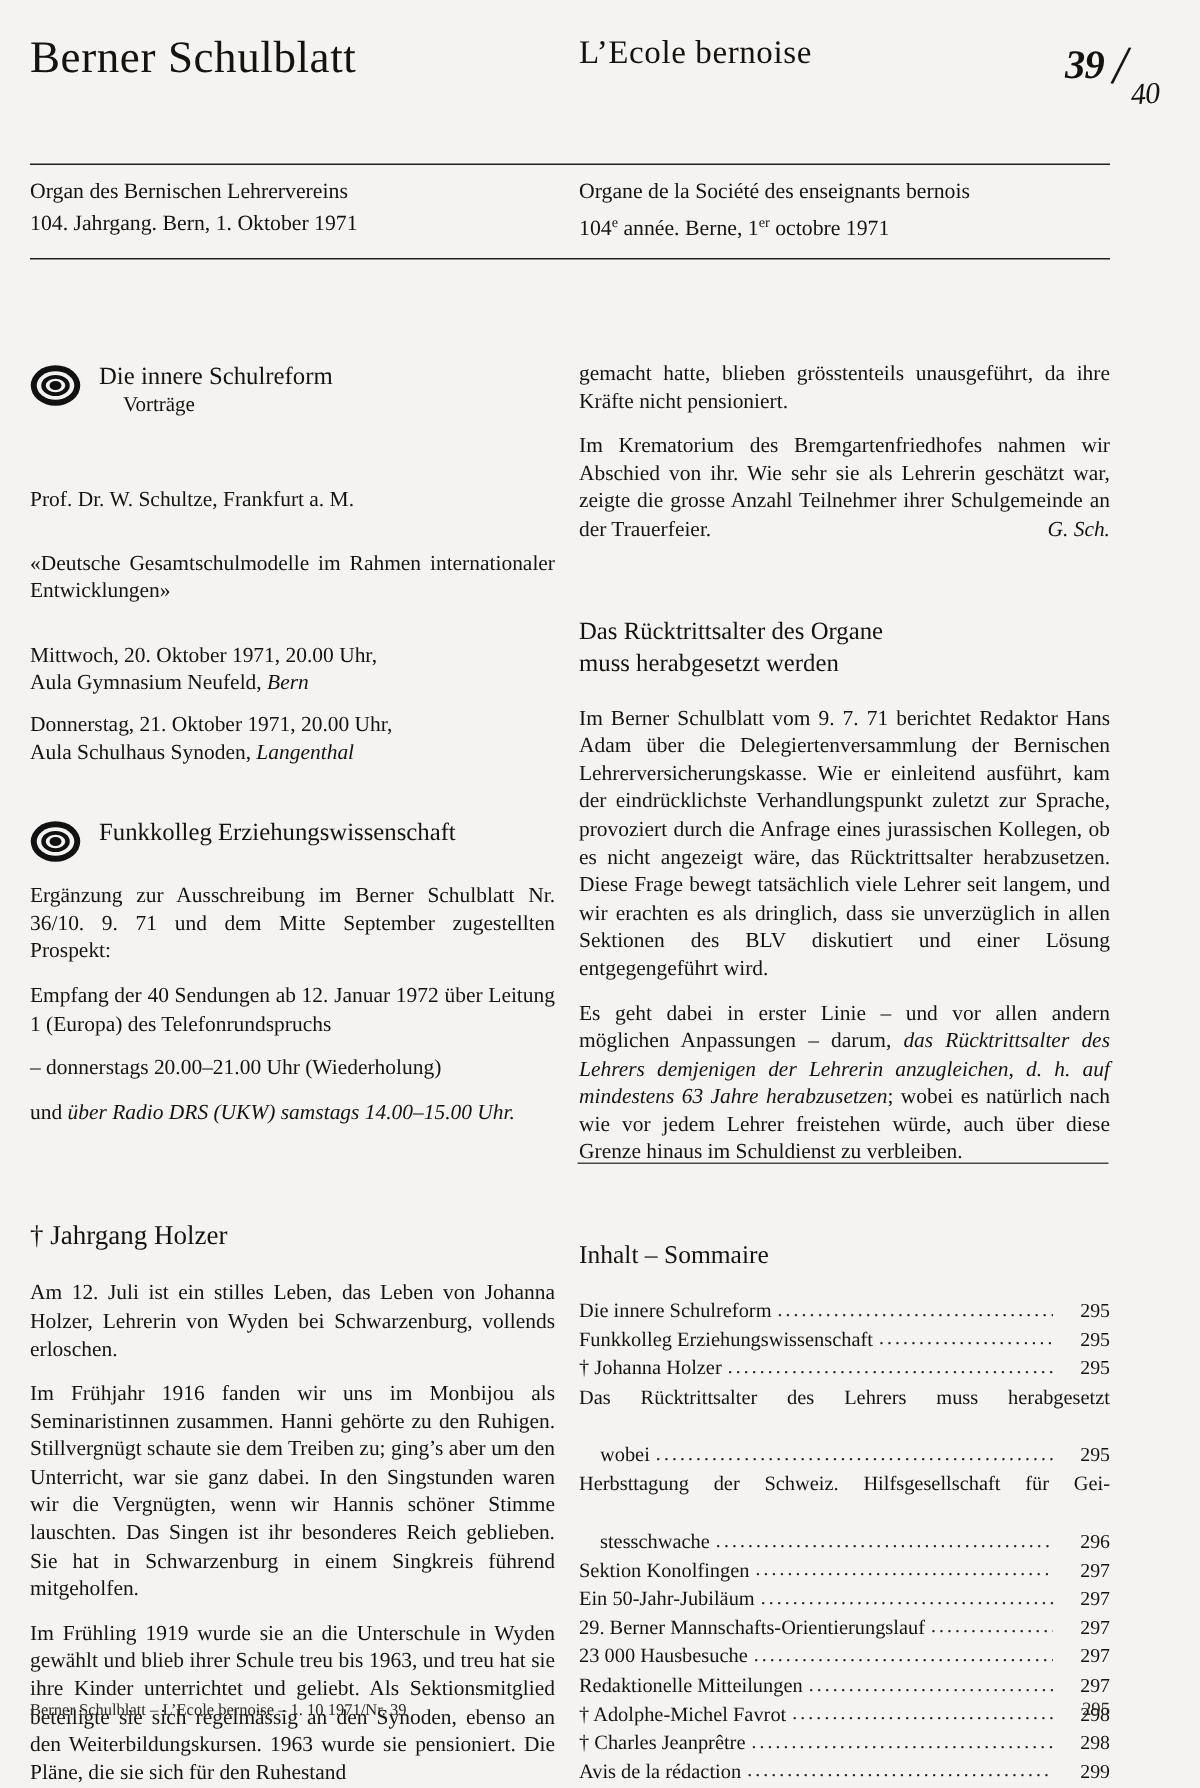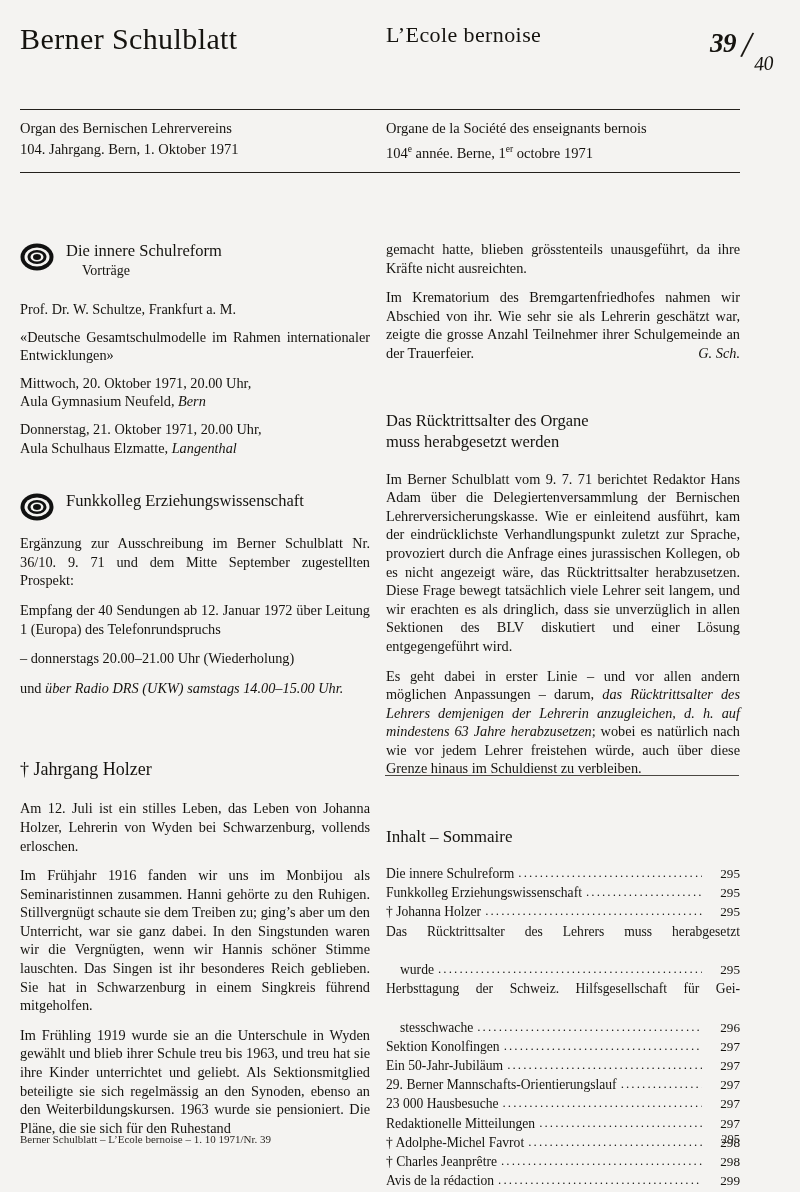--- a/index.html
+++ b/index.html
@@ -165,21 +165,21 @@
 
   p.body {
     font-size: 14.3px;
     line-height: 18.6px;
     margin: 0 0 11px 0;
     text-align: justify;
     text-justify: inter-word;
     hyphens: manual;
   }
   p.body.last { margin-bottom: 0; }
-  p.tight { margin-bottom: 9px; }
+  p.tight { margin-bottom: 9px; margin-top: 24px; }
   .nojust { text-align: left; }
   .it { font-style: italic; }
   .sig { float: right; font-style: italic; }
 
   .spacer-12 { height: 12px; }
   .spacer-18 { height: 18px; }
   .spacer-22 { height: 22px; }
 
   
   .toc-title {
@@ -298,21 +298,21 @@
     <p class="body nojust tight">Prof. Dr. W. Schultze, Frankfurt a. M.</p>
     <p class="body tight">«Deutsche Gesamtschulmodelle im Rahmen internationaler Entwicklungen»</p>
 
     <p class="body nojust tight">
       <span>Mittwoch, 20. Oktober 1971, 20.00 Uhr,</span><br>
       <span>Aula Gymnasium Neufeld, </span><span class="it">Bern</span>
     </p>
 
     <p class="body nojust">
       <span>Donnerstag, 21. Oktober 1971, 20.00 Uhr,</span><br>
-      <span>Aula Schulhaus Elzmatte, </span><span class="it">Langenthal</span>
+      <span>Aula Schulhaus Synoden, </span><span class="it">Langenthal</span>
     </p>
 
     <div class="spacer-22"></div>
 
     <div class="bullet-row">
       <div class="bullseye">
         <div class="ring r1"></div>
           <div class="ring r2"></div>
         <div class="ring r3"></div>
           <div class="ring r4"></div>
@@ -341,21 +341,21 @@
 
     <div class="spacer-18"></div>
 
     <p class="body">Am 12. Juli ist ein stilles Leben, das Leben von Johanna Holzer, Lehrerin von Wyden bei Schwarzenburg, vollends erloschen.</p>
     <p class="body">Im Frühjahr 1916 fanden wir uns im Monbijou als Seminaristinnen zusammen. Hanni gehörte zu den Ruhigen. Stillvergnügt schaute sie dem Treiben zu; ging’s aber um den Unterricht, war sie ganz dabei. In den Singstunden waren wir die Vergnügten, wenn wir Hannis schöner Stimme lauschten. Das Singen ist ihr besonderes Reich geblieben. Sie hat in Schwarzenburg in einem Singkreis führend mitgeholfen.</p>
     <p class="body last">Im Frühling 1919 wurde sie an die Unterschule in Wyden gewählt und blieb ihrer Schule treu bis 1963, und treu hat sie ihre Kinder unterrichtet und geliebt. Als Sektionsmitglied beteiligte sie sich regelmässig an den Synoden, ebenso an den Weiterbildungskursen. 1963 wurde sie pensioniert. Die Pläne, die sie sich für den Ruhestand</p>
   </div>
 
   <div class="col-right">
 
-    <p class="body">gemacht hatte, blieben grösstenteils unausgeführt, da ihre Kräfte nicht ausreichten.</p>
+    <p class="body">gemacht hatte, blieben grösstenteils unausgeführt, da ihre Kräfte nicht pensioniert.</p>
     <p class="body"><span>Im Krematorium des Bremgartenfriedhofes nahmen wir Abschied von ihr. Wie sehr sie als Lehrerin geschätzt war, zeigte die grosse Anzahl Teilnehmer ihrer Schulgemeinde an der Trauerfeier.</span><span class="sig">G. Sch.</span></p>
 
     <div style="height:36px"></div>
 
     <h2 class="heading-plain">
       <span>Das Rücktrittsalter des Organe</span><br>
       <span>muss herabgesetzt werden</span>
     </h2>
 
     <div class="spacer-18"></div>
@@ -380,21 +380,21 @@
           <span class="toc-page">295</span>
         </div>
         <div class="toc-item">
           <span class="toc-label">† Johanna Holzer</span>
           <span class="toc-dots">..........................................................................................</span>
           <span class="toc-page">295</span>
         </div>
         <div class="toc-item-wrap2">
           <div class="toc-firstline">Das Rücktrittsalter des Lehrers muss herabgesetzt</div>
           <div class="toc-secondline">
-            <span class="toc-label">wurde</span>
+            <span class="toc-label">wobei</span>
             <span class="toc-dots">..........................................................................................</span>
             <span class="toc-page">295</span>
           </div>
         </div>
         <div class="toc-item-wrap2">
           <div class="toc-firstline">Herbsttagung der Schweiz. Hilfsgesellschaft für Gei-</div>
           <div class="toc-secondline">
             <span class="toc-label">stesschwache</span>
             <span class="toc-dots">..........................................................................................</span>
             <span class="toc-page">296</span>

